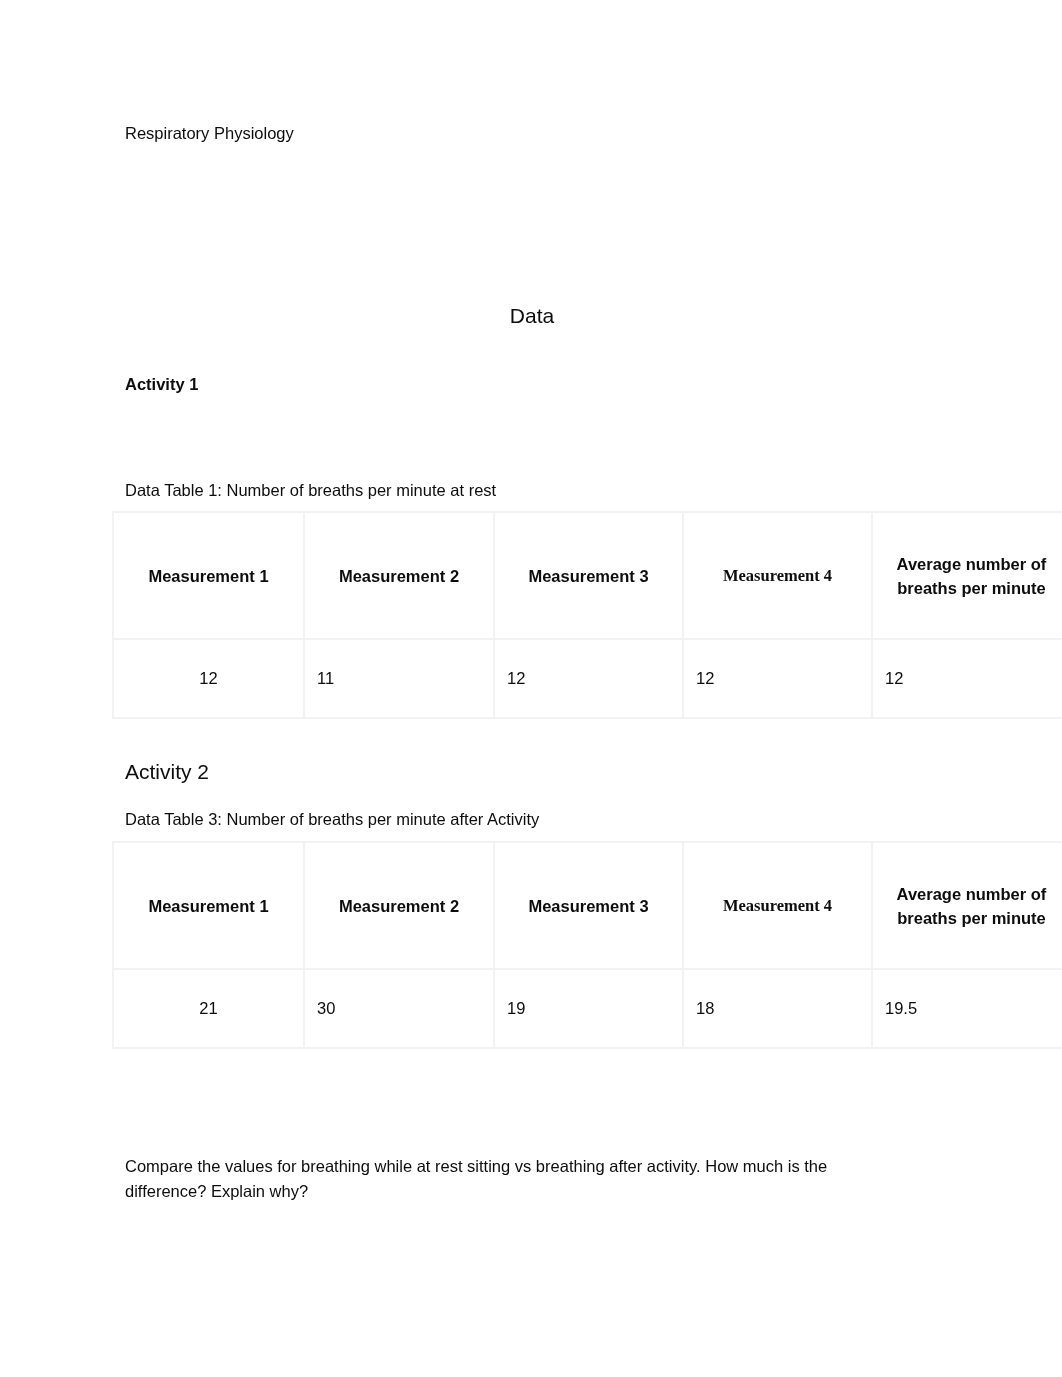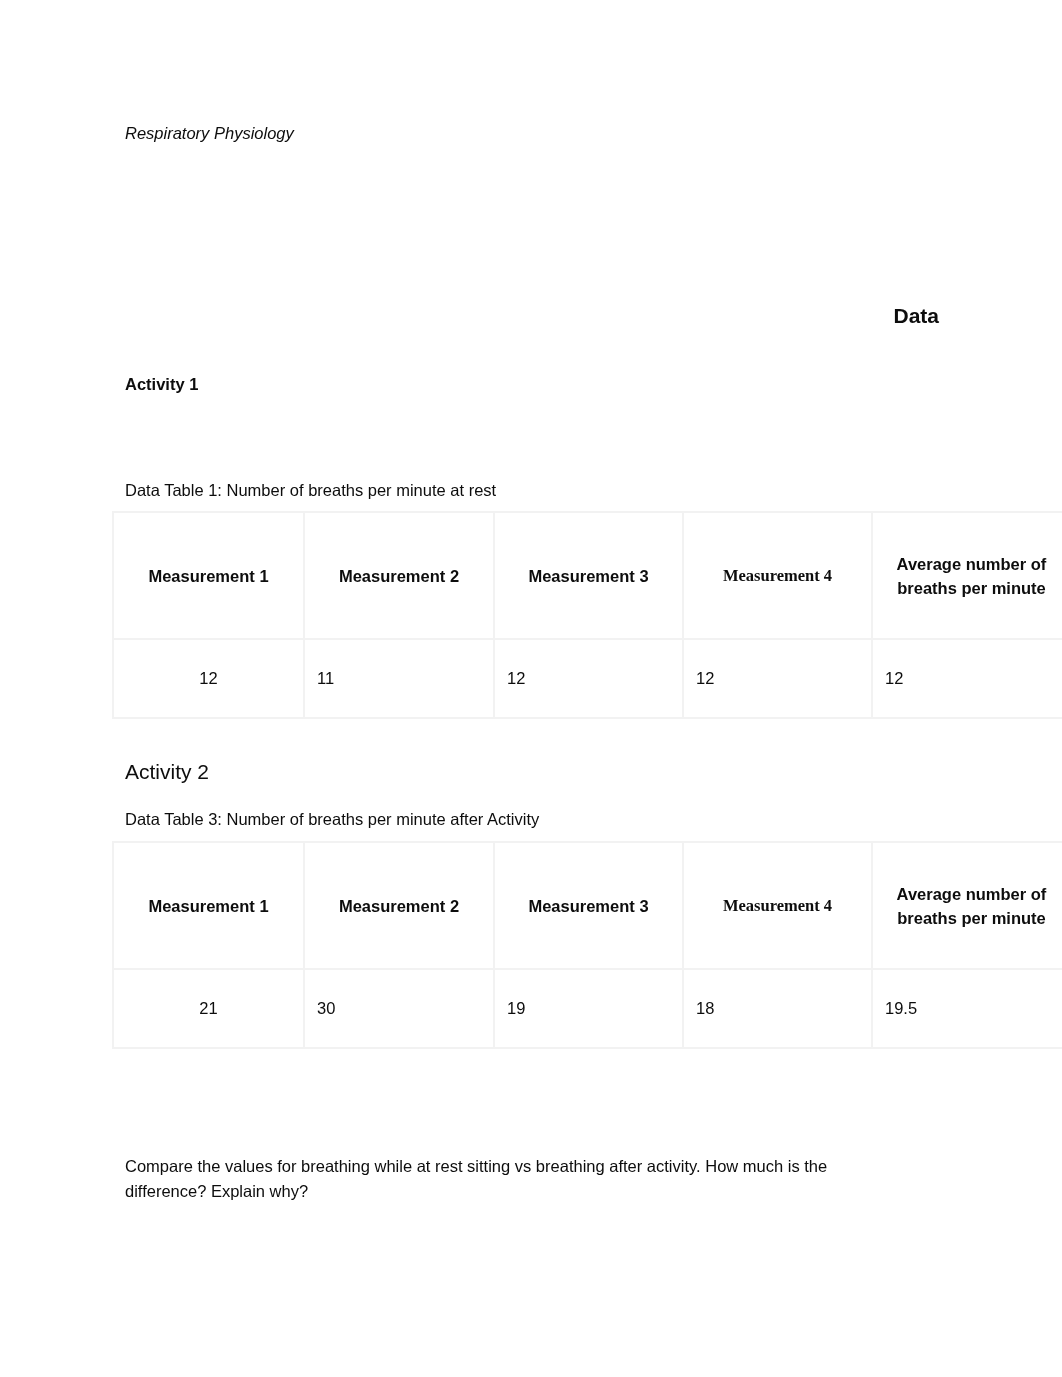--- a/index.html
+++ b/index.html
@@ -24,44 +24,43 @@
   }
 
   
   .doc-title {
     position: absolute;
     left: 125px;
     top: 122px;
     font-size: 16.5px;
     line-height: 22px;
     white-space: nowrap;
-    font-style: italic;
   }
   .center-block {
     position: absolute;
     left: 125px;
     top: 162px;
     width: 814px;
     text-align: center;
   }
   .center-line {
     font-size: 16.5px;
     line-height: 38px;
   }
 
   
   .data-heading {
     position: absolute;
     left: 125px;
     top: 303px;
     width: 814px;
-    text-align: right;
+    text-align: center;
     font-size: 21px;
     line-height: 26px;
-    font-weight: 700;
+    font-weight: 400;
   }
 
   
   .activity1 {
     position: absolute;
     left: 125px;
     top: 373px;
     font-size: 16.5px;
     line-height: 22px;
     font-weight: 700;

